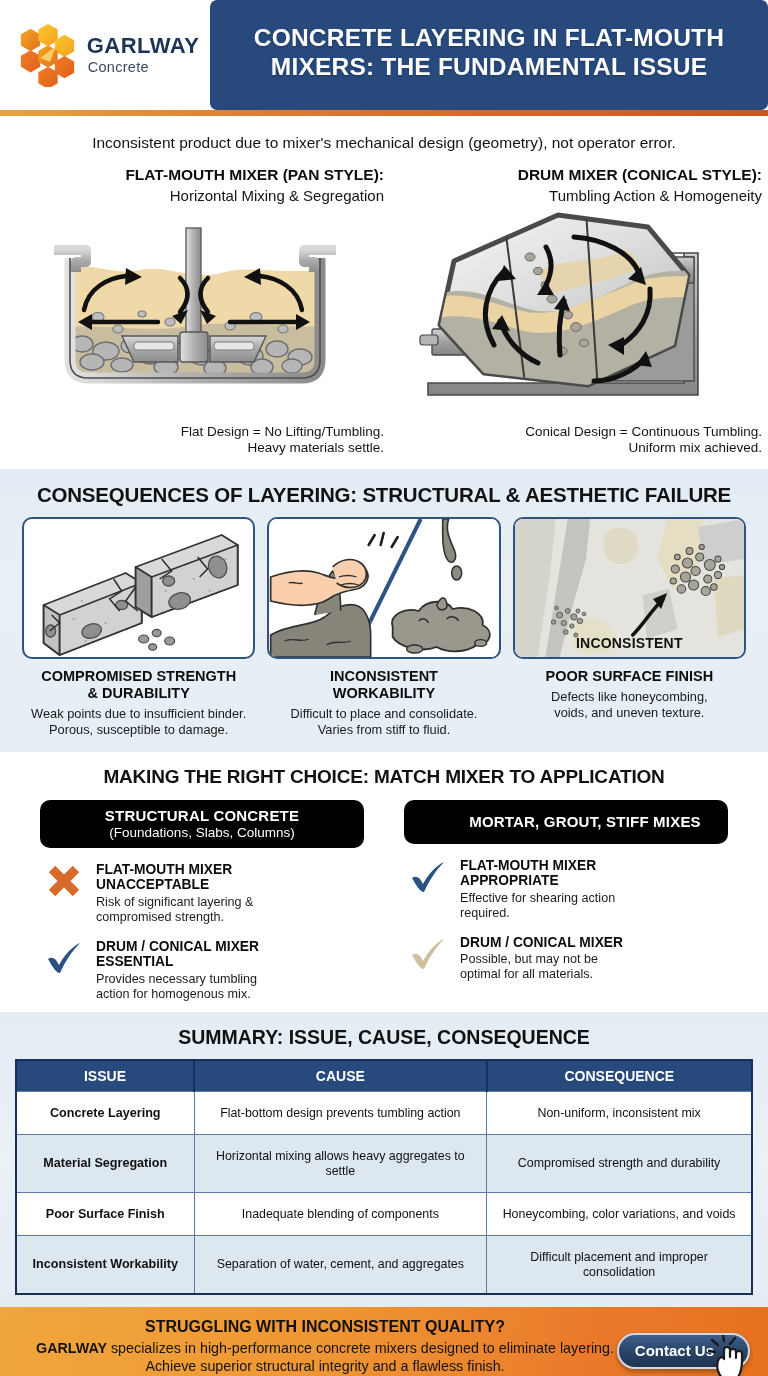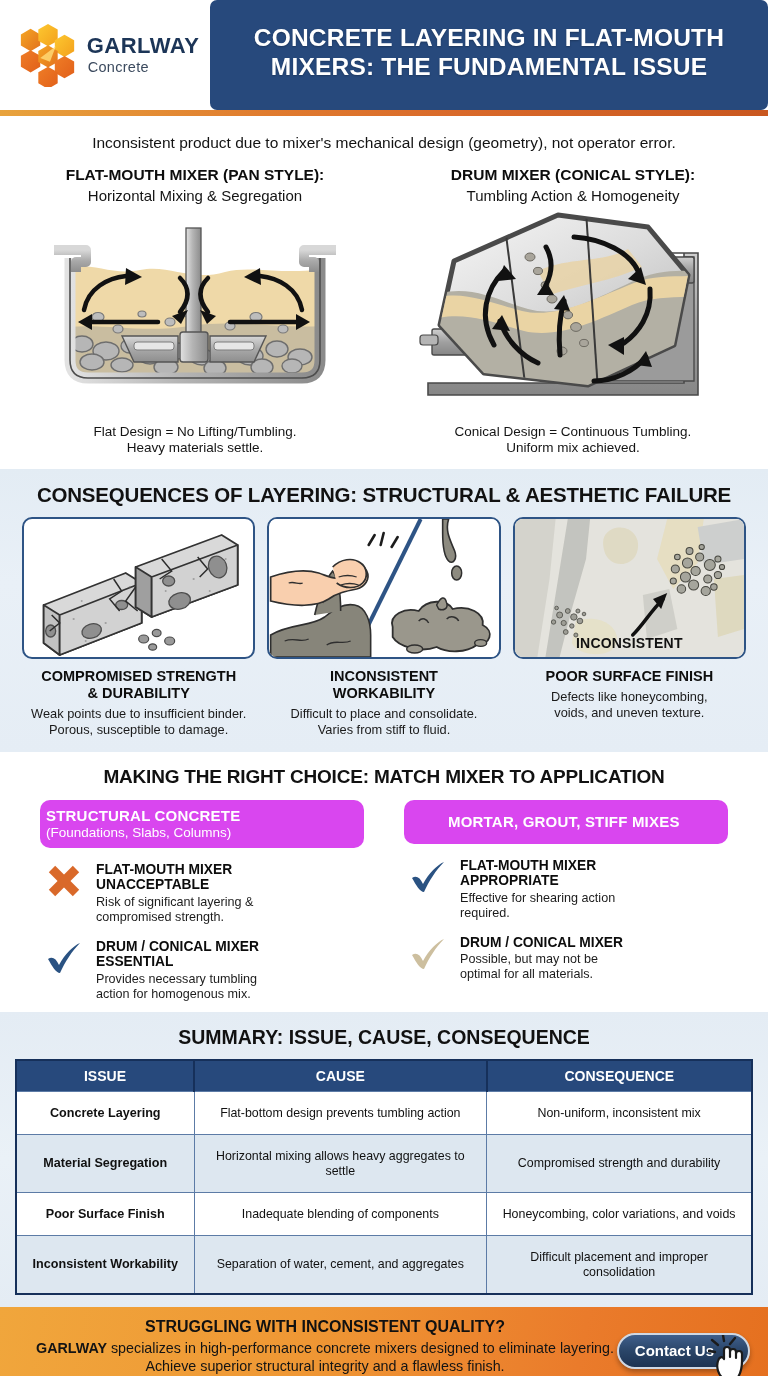--- a/index.html
+++ b/index.html
@@ -37,21 +37,21 @@
     height: 6px; width: 100%;
     background: linear-gradient(90deg,#e8a33d 0%, #e07b2e 35%, #d9692a 60%, #c9571f 100%);
   }
 
   
   .intro {
     text-align: center; font-size: 15.5px; color: #131313;
     padding: 18px 18px 4px 18px;
   }
   .mixers { display: flex; padding: 10px 6px 0 6px; }
-  .mixer-col { width: 50%; text-align: center; }
+  .mixer-col { width: 50%; text-align: right; }
   .mixer-h {
     font-size: 15.5px; font-weight: bold; color: #0d0d0d; line-height:1.2;
   }
   .mixer-sub { font-size: 15px; color: #141414; margin-top: 2px; }
   .mixer-art { height: 218px; display: flex; align-items: center; justify-content: center; }
   .mixer-cap { font-size: 13.5px; color: #141414; line-height: 1.25; margin-top: 2px; }
 
   
   .band-conseq {
     background: linear-gradient(180deg,#e3ecf4 0%, #e9f0f7 40%, #e5edf5 100%);
@@ -76,22 +76,22 @@
   }
 
   
   .band-choice { background: #fff; padding: 14px 0 10px 0; }
   .band-choice h2 {
     text-align: center; font-size: 19px; font-weight: bold; color: #111; letter-spacing:-.2px;
   }
   .choice-row { display: flex; gap: 40px; padding: 12px 40px 0 40px; }
   .choice-col { width: 50%; }
   .choice-pill {
-    background: #d946ef; color: #fff; border-radius: 10px;
-    text-align: left; padding: 7px 6px 8px 6px;
+    background: #000000; color: #fff; border-radius: 10px;
+    text-align: center; padding: 7px 6px 8px 6px;
   }
   .pill-main { font-weight: bold; font-size: 15px; letter-spacing: .2px; }
   .pill-sub { font-size: 13.5px; margin-top: 1px; }
   .choice-item { display: flex; gap: 10px; margin-top: 14px; padding-left: 2px; }
   .mark { width: 44px; flex: none; display: flex; align-items: flex-start; justify-content: center; padding-top: 2px;}
   .ci-body { flex: 1; }
   .ci-title { font-weight: bold; font-size: 13.8px; color: #0c0c0c; line-height: 1.12; }
   .ci-desc { font-size: 12.6px; color: #1c1c1c; line-height: 1.2; margin-top: 2px; }
 
   

